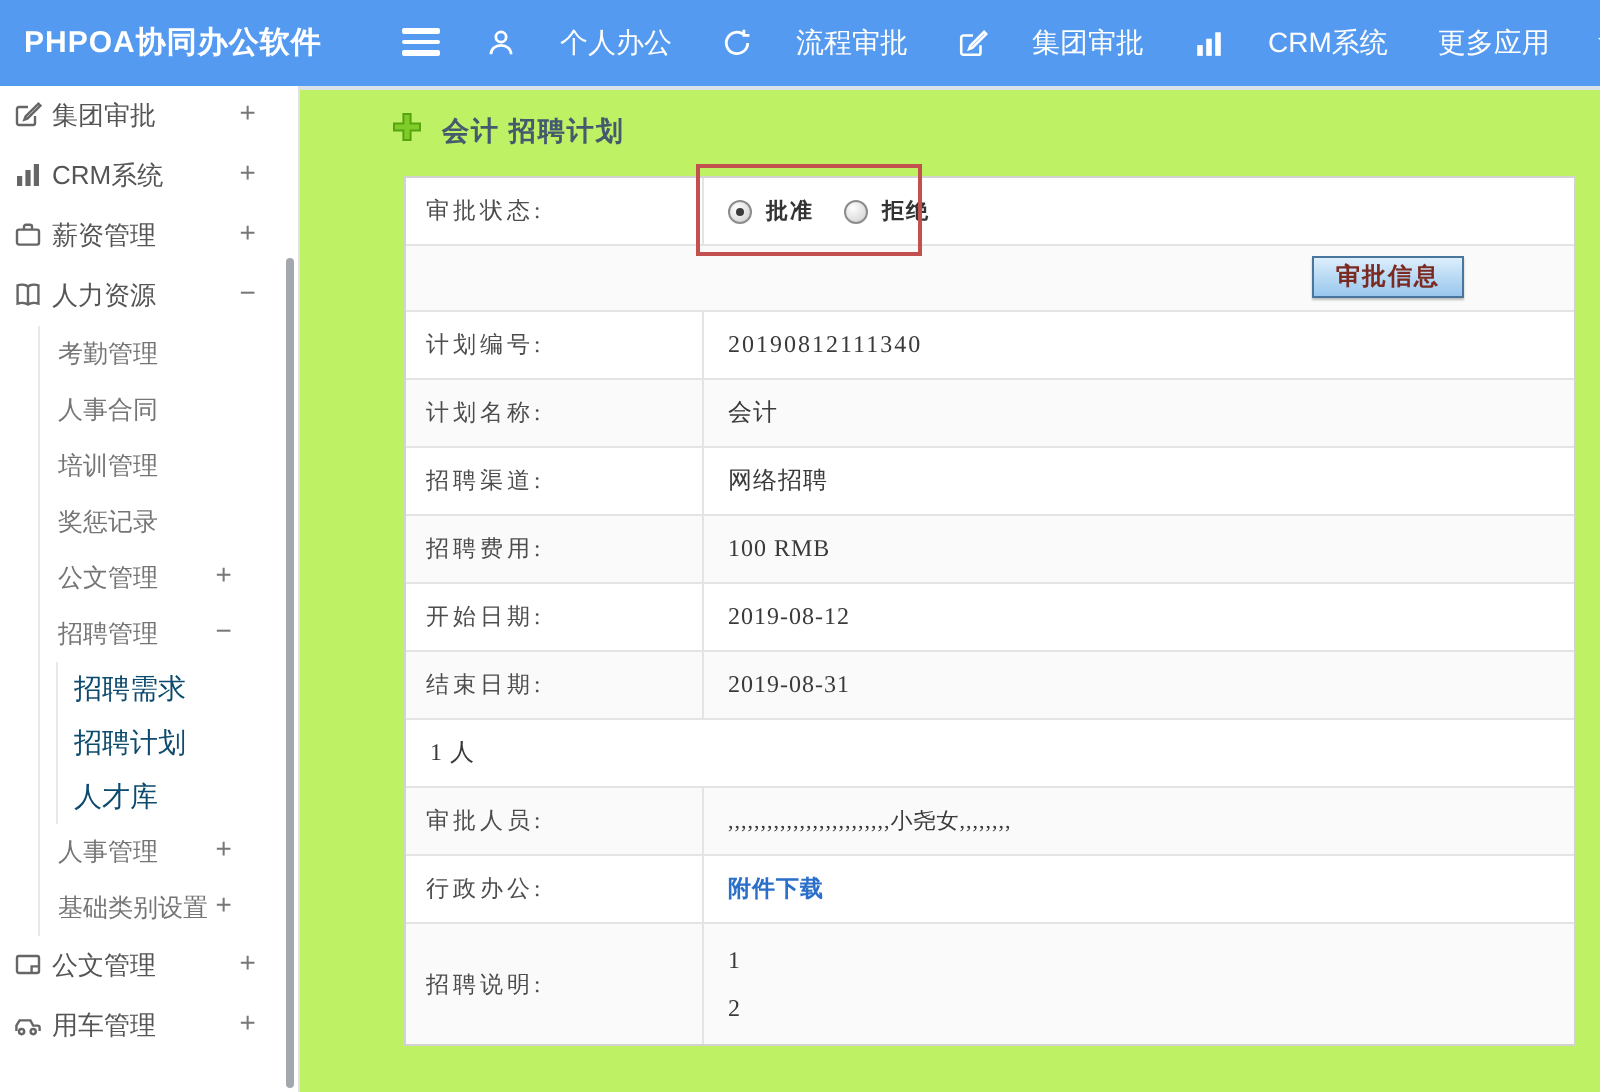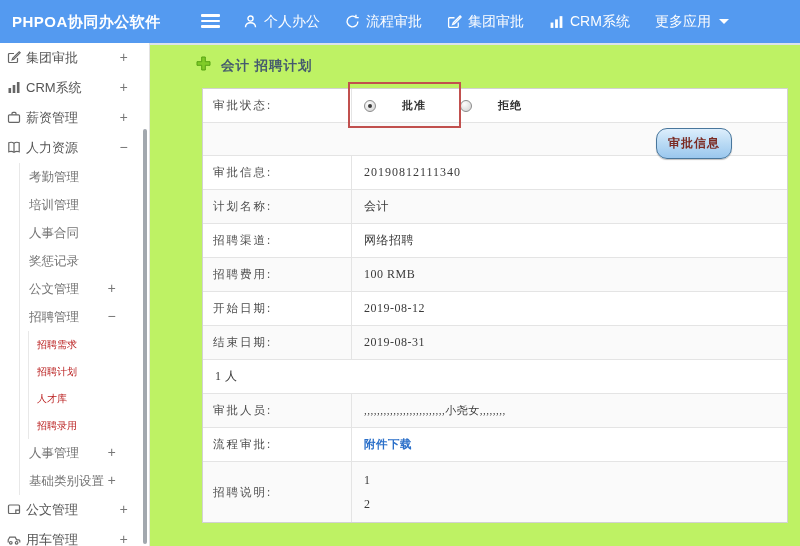--- a/index.html
+++ b/index.html
@@ -7,37 +7,37 @@
               font-family:"Liberation Sans","DejaVu Sans",sans-serif; }
 
   
   #topbar { position:absolute; left:0; top:0; width:800px; height:43px;
             background:#549af0; color:#fff; z-index:3; }
   .brand { position:absolute; left:12px; top:0; line-height:43px;
            font-size:15px; font-weight:bold; letter-spacing:.5px; }
   .hamburger { position:absolute; left:201px; top:14px; width:19px; height:15px; cursor:pointer; }
   .hamburger span { display:block; height:2.5px; background:#fff; margin-bottom:3px; border-radius:1px; }
   #topnav { position:absolute; left:243px; top:0; height:43px; display:flex; align-items:center; gap:25px; }
-  .nav-item { display:flex; align-items:center; gap:6px; font-size:14px; color:#fefefe; cursor:pointer; white-space:nowrap; }
+  .nav-item { display:flex; align-items:center; gap:22px; font-size:14px; color:#fefefe; cursor:pointer; white-space:nowrap; }
   .nav-item svg { display:block; }
   .caret-down { width:0; height:0; border-left:5px solid transparent; border-right:5px solid transparent;
                 border-top:5px solid #fff; margin-left:2px; }
 
   
   #sidebar { position:absolute; left:0; top:43px; width:150px; height:503px;
              background:#fff; border-right:1px solid #e2e2e2; z-index:2; }
   .m-item { position:relative; height:30px; display:flex; align-items:center;
             padding-left:7px; gap:5px; font-size:13px; color:#555; cursor:pointer; }
   .m-item svg { flex:none; color:#666; }
   .submenu { margin-left:19px; border-left:1px solid #e8e8e8; }
   .s-item { position:relative; height:28px; line-height:28px; padding-left:9px;
             font-size:12.5px; color:#757575; cursor:pointer; }
   .subsubmenu { margin-left:8px; border-left:1px solid #e8e8e8; }
   .ss-item { position:relative; height:27px; line-height:27px; padding-left:8px;
-             font-size:10px; color:#b91c1c; cursor:pointer; }
+             font-size:14px; color:#0c4a6e; cursor:pointer; }
   .toggle { position:absolute; top:50%; transform:translateY(-50%);
             font-size:14px; color:#777; font-family:"Liberation Mono",monospace; }
   .tg-outer { right:21px; } .tg-inner { right:33px; }
   #side-scrollbar { position:absolute; right:2px; top:86px; bottom:2px; width:4px;
                     background:#a2a8ae; border-radius:2px; }
 
   
   #topstrip { position:absolute; left:150px; right:0; top:43px; height:2px; background:#dbe3ea; z-index:2; }
   #content { position:absolute; left:150px; top:45px; width:650px; height:501px; background:#bef264; }
   #page-title-row { position:absolute; left:46px; top:11px; display:flex; align-items:center; gap:10px; }
@@ -52,27 +52,27 @@
   .row:last-child { border-bottom:none; }
   .row.alt { background:#fafafa; }
   .row.tall { height:60px; }
   .cell-label { flex:none; width:149px; border-right:1px solid #e4e4e4;
                 padding-left:10px; display:flex; align-items:center;
                 font-size:11.5px; color:#4d4d4d; letter-spacing:2px; }
   .cell-value { flex:1; padding-left:12px; display:flex; align-items:center;
                 font-size:12px; color:#3a3a3a; letter-spacing:.5px; }
   .cell-value.multiline { flex-direction:column; align-items:flex-start; justify-content:center; gap:9px; }
   .btn-row { position:relative; height:33px; display:block; }
-  #approve-info-btn { position:absolute; right:55px; top:5px; height:31px; padding:0 11px;
+  #approve-info-btn { position:absolute; right:55px; top:5px; height:21px; padding:0 11px;
                       font-family:"Liberation Serif","DejaVu Serif",serif;
                       font-size:12px; font-weight:bold; letter-spacing:1px; color:#7b2a22;
                       background:linear-gradient(180deg,#ddeefc 0%,#b9daf4 50%,#9ac7ee 100%);
-                      border:1px solid #48769c; border-radius:11px; cursor:pointer;
+                      border:1px solid #48769c; border-radius:0; cursor:pointer;
                       box-shadow:0 1px 1px rgba(0,0,0,.25); }
-  .radio-group { display:flex; align-items:center; gap:26px; }
+  .radio-group { display:flex; align-items:center; gap:7px; }
   .radio { position:relative; width:12px; height:12px; border-radius:50%;
            border:1px solid #8c8c8c; background:radial-gradient(circle at 35% 30%,#fdfdfd,#cfcfcf); cursor:pointer; }
   .radio.checked::after { content:''; position:absolute; left:3px; top:3px; width:4px; height:4px;
                           border-radius:50%; background:#3b3b3b; }
   .radio-label { font-size:11px; font-weight:bold; color:#333; letter-spacing:1px; margin-right:8px; }
   .link { color:#2a6fc9; font-weight:bold; font-size:11.5px; cursor:pointer; }
   #annotation-box { position:absolute; left:348px; top:82px; width:113px; height:46px;
                     border:2px solid #c1504e; z-index:9; pointer-events:none; }
 </style>
 </head>
@@ -168,36 +168,35 @@
         <path d="M7 3.2C5.6 2.2 3.2 2.2 1.8 2.7v9.1c1.4-.5 3.8-.5 5.2.5 1.4-1 3.8-1 5.2-.5V2.7C10.8 2.2 8.4 2.2 7 3.2z"></path>
         <line x1="7" y1="3.2" x2="7" y2="12.3"></line>
       </svg>
     </span>
     <span>人力资源</span>
     <span class="toggle tg-outer">−</span>
   </div>
 
   <div class="submenu">
     <div class="s-item"><span>考勤管理</span></div>
+    <div class="s-item"><span>人事合同</span></div>
     <div class="s-item"><span>培训管理</span></div>
-    <div class="s-item"><span>人事合同</span></div>
     <div class="s-item"><span>奖惩记录</span></div>
     <div class="s-item">
       <span>公文管理</span>
       <span class="toggle tg-inner">+</span>
     </div>
     <div class="s-item">
       <span>招聘管理</span>
       <span class="toggle tg-inner">−</span>
     </div>
     <div class="subsubmenu">
       <div class="ss-item"><span>招聘需求</span></div>
       <div class="ss-item"><span>招聘计划</span></div>
       <div class="ss-item"><span>人才库</span></div>
-      <div class="ss-item"><span>招聘录用</span></div>
     </div>
     <div class="s-item">
       <span>人事管理</span>
       <span class="toggle tg-inner">+</span>
     </div>
     <div class="s-item">
       <span>基础类别设置</span>
       <span class="toggle tg-inner">+</span>
     </div>
   </div>
@@ -251,21 +250,21 @@
           <span class="radio-label">拒绝</span>
         </div>
       </div>
     </div>
 
     <div class="row alt btn-row">
       <button id="approve-info-btn">审批信息</button>
     </div>
 
     <div class="row">
-      <div class="cell-label">审批信息:</div>
+      <div class="cell-label">计划编号:</div>
       <div class="cell-value" style="letter-spacing:1px;">20190812111340</div>
     </div>
     <div class="row alt">
       <div class="cell-label">计划名称:</div>
       <div class="cell-value">会计</div>
     </div>
     <div class="row">
       <div class="cell-label">招聘渠道:</div>
       <div class="cell-value">网络招聘</div>
     </div>
@@ -282,21 +281,21 @@
       <div class="cell-value">2019-08-31</div>
     </div>
     <div class="row">
       <div class="cell-value">1 人</div>
     </div>
     <div class="row alt">
       <div class="cell-label">审批人员:</div>
       <div class="cell-value" style="font-size:11px;">,,,,,,,,,,,,,,,,,,,,,,,,,小尧女,,,,,,,,</div>
     </div>
     <div class="row">
-      <div class="cell-label">流程审批:</div>
+      <div class="cell-label">行政办公:</div>
       <div class="cell-value">
         <span class="link">附件下载</span>
       </div>
     </div>
     <div class="row alt tall">
       <div class="cell-label">招聘说明:</div>
       <div class="cell-value multiline">
         <span>1</span>
         <span>2</span>
       </div>

